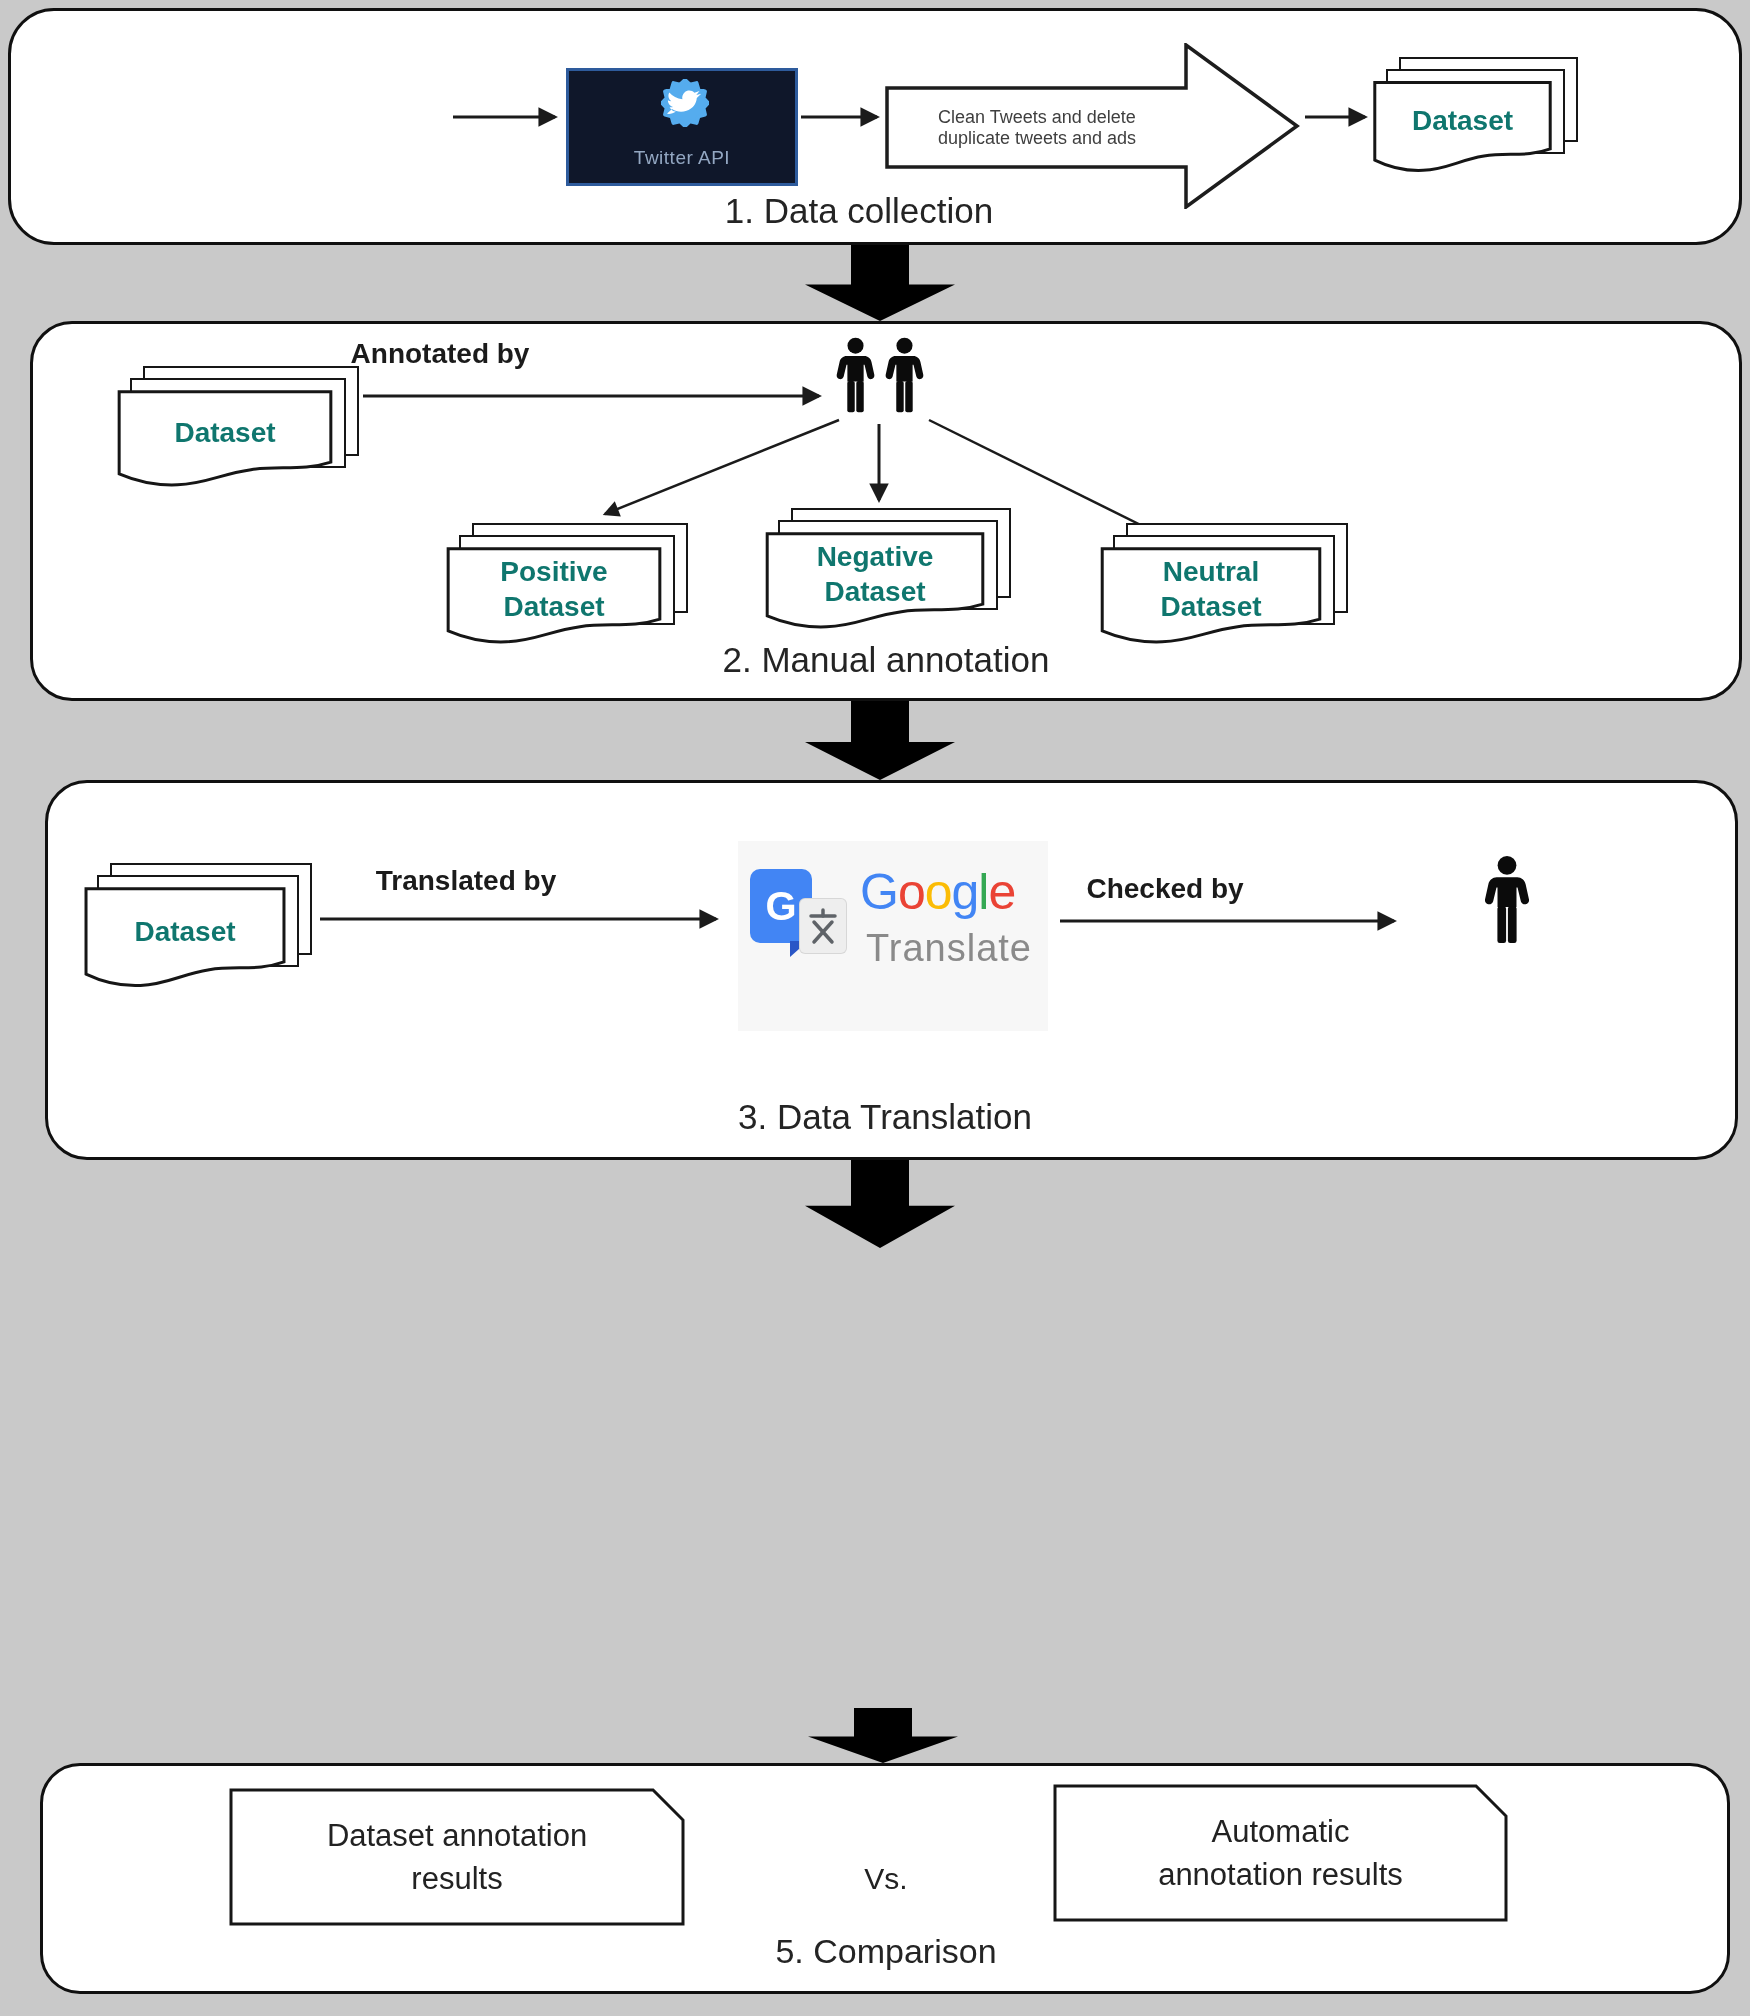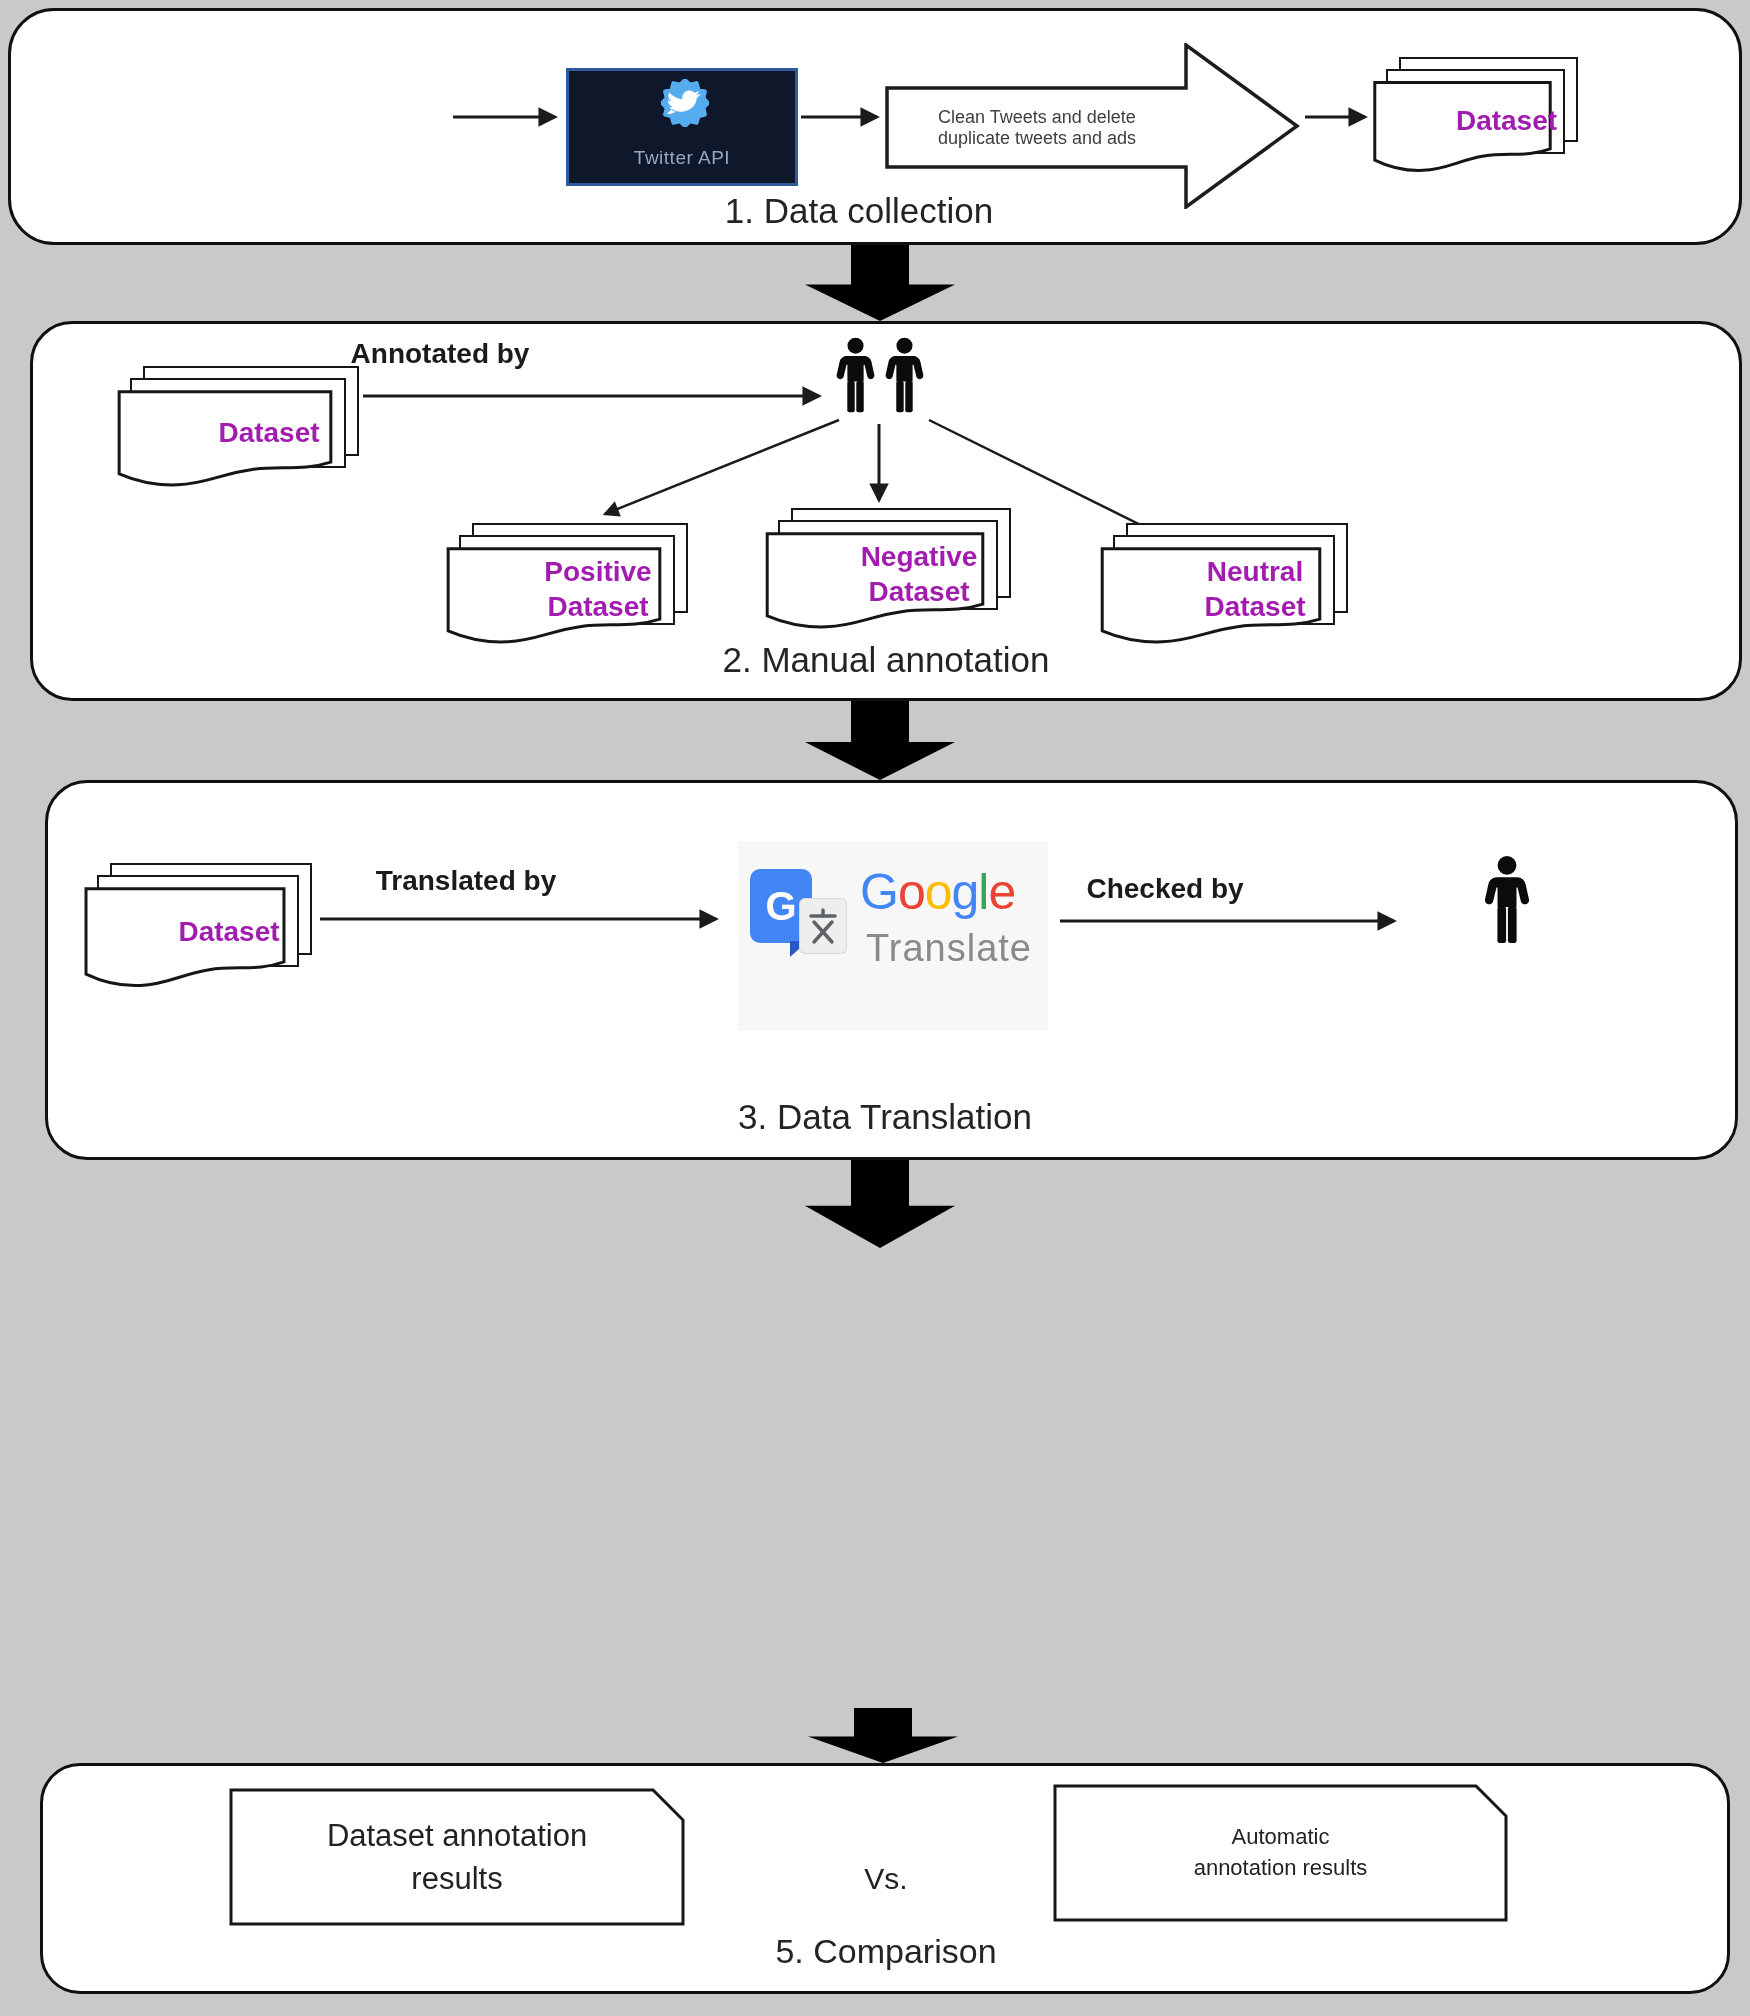--- a/index.html
+++ b/index.html
@@ -30,21 +30,21 @@
 
   
   .doc-stack { position:absolute; }
   .doc-stack .pg { position:absolute; background:#fff; border:2.5px solid #161616; box-sizing:border-box; }
   .doc-stack .b2 { left:26px; right:0;  top:0;    height:70%; }
   .doc-stack .b1 { left:13px; right:13px; top:12px; height:70%; }
   .doc-stack svg.front { position:absolute; left:0; top:24px; width:calc(100% - 26px); height:calc(100% - 24px); }
   .doc-stack .lbl {
     position:absolute; left:0; top:24px; width:calc(100% - 26px); height:calc(100% - 44px);
     display:flex; align-items:center; justify-content:center; text-align:center;
-    font-size:28px; font-weight:600; color:#a21caf; line-height:1.25;padding-left:44px;
+    font-size:28px; font-weight:600; color:#0f766e; line-height:1.25;
   }
 
   
   .card { position:absolute; }
   .card svg.shape { position:absolute; left:0; top:0; width:100%; height:100%; }
   .card .lbl {
     position:absolute; inset:0; display:flex; align-items:center; justify-content:center;
     text-align:center; color:#222; line-height:1.4;
   }
 
@@ -290,20 +290,20 @@
       <div class="lbl pre" style="font-size:31px;">Dataset annotation
 results</div>
     </div>
 
     <div class="vs" style="left:843px; top:96px;">Vs.</div>
 
     <div class="card" style="left:1010px; top:18px; width:455px; height:138px;">
       <svg class="shape" viewBox="0 0 455 138" preserveAspectRatio="none">
         <path d="M2 2 H423 L453 32 V136 H2 Z" fill="#fff" stroke="#161616" stroke-width="3" vector-effect="non-scaling-stroke"></path>
       </svg>
-      <div class="lbl pre" style="font-size:22px;">Automatic
+      <div class="lbl pre" style="font-size:31px;">Automatic
 annotation results</div>
     </div>
 
     <div class="stage" style="left:843px; top:166px; font-size:34px;">5. Comparison</div>
   </div>
 
 </div>
 
 </body></html>

